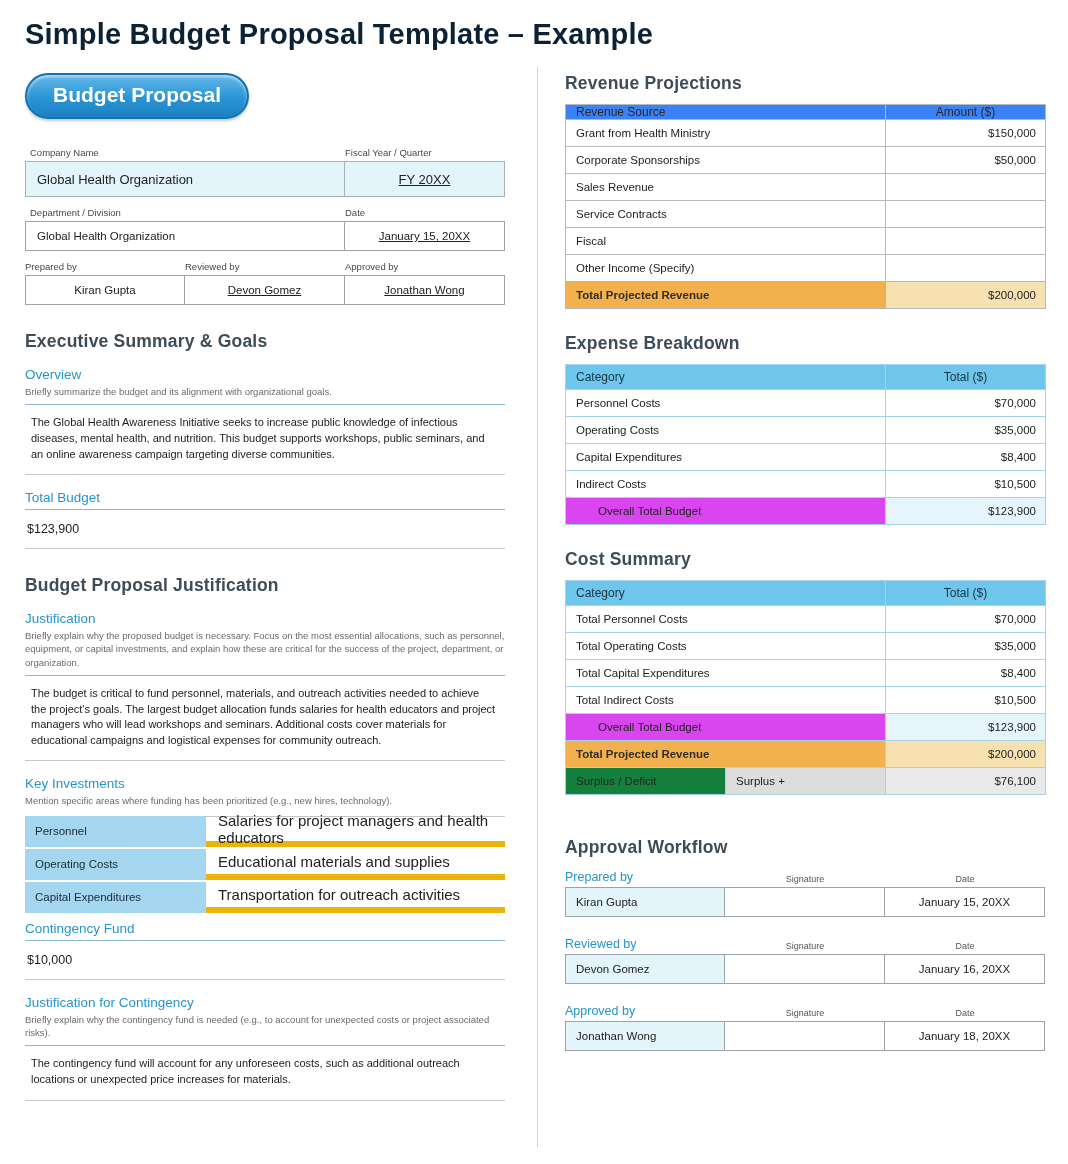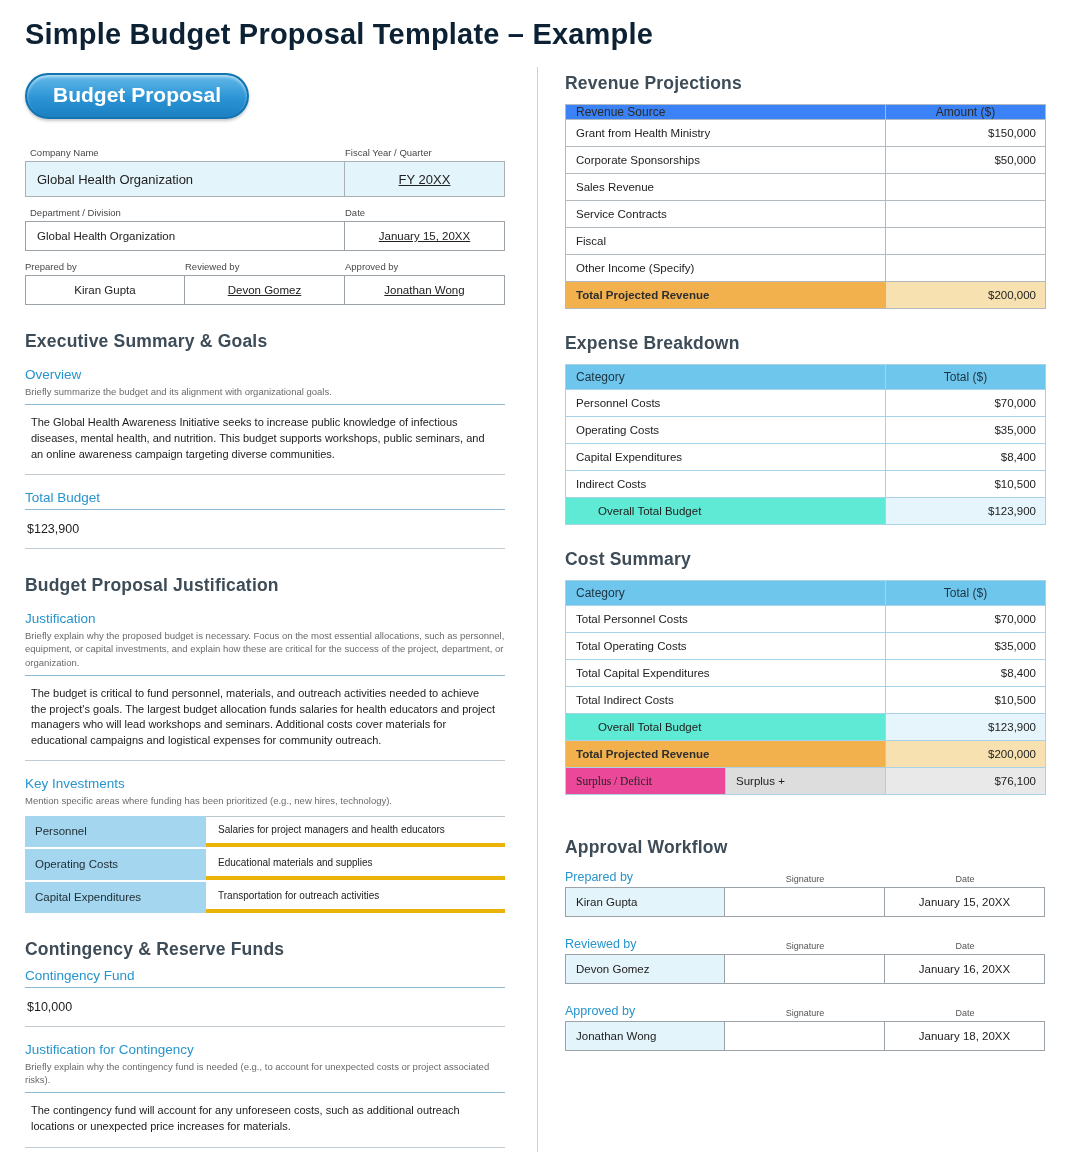--- a/index.html
+++ b/index.html
@@ -39,41 +39,41 @@
   .rule.light { background:#c0cad0; }
   .body-text { font-size:11px; line-height:1.42; color:#1c1c1c; padding:6px 8px 8px 6px; }
   .big-val { font-size:12.5px; color:#1c1c1c; padding:8px 2px; }
 
   
   .ki { margin-top:8px; }
   .ki-row { display:flex; height:31px; }
   .ki-row + .ki-row { margin-top:2px; }
   .ki-cat { width:181px; background:#a4d6ef; display:flex; align-items:center;
             padding:0 10px; font-size:11.5px; color:#1d2b33; }
-  .ki-desc { flex:1; display:flex; align-items:center; padding:0 12px; font-size:10px;
-             border-bottom:4px solid #eab308; }
+  .ki-desc { flex:1; display:flex; align-items:center; padding:0 12px; font-size:15px;
+             border-bottom:6px solid #eab308; }
   .ki-row:first-child .ki-desc { border-top:1px solid #bcc6cb; }
 
   
   .rc-h { font-size:17.5px; color:#3e4c57; margin:6px 0 10px; letter-spacing:.2px; }
   .rc-table { border-collapse:collapse; width:480px; table-layout:fixed; margin-bottom:24px; }
   .rc-table td { font-size:11.5px; padding:0 10px; height:27px; vertical-align:middle; color:#222; }
   .amt { text-align:right; padding-right:9px !important; }
   .th-center { text-align:center; }
   .rev td { border:1px solid #b3babf; }
   .rev .hd { background:#3b82f6; font-size:12px; color:#2a2a2a; height:14px; }
   .rev .total-label { background:#f2b14d; font-weight:bold; color:#2e2e2e; }
   .rev .total-amt { background:#f8e1b0; }
   .blue-t td { border:1px solid #a7d2e8; }
   .blue-t .hd { background:#6fc6ec; color:#1d3340; font-size:12px; height:25px; }
-  .blue-t .sum-label { background:#5eead4;padding-left:32px; }
+  .blue-t .sum-label { background:#d946ef;padding-left:32px; }
   .blue-t .sum-amt { background:#e6f4fb; }
   .blue-t .or-label { background:#f2b14d; font-weight:bold; color:#2e2e2e; }
   .blue-t .or-amt { background:#f8e1b0; }
-  .blue-t .sd-label { background:#ec4899;font-family:Liberation Serif, serif; }
+  .blue-t .sd-label { background:#15803d; }
   .blue-t .sd-mid { background:#dddddd; }
   .blue-t .sd-amt { background:#e9e9e9; }
 
   
   .app-h { margin:42px 0 12px; }
   .app-group { margin-bottom:20px; }
   .app-lbls { display:flex; align-items:flex-end; margin-bottom:3px; }
   .app-role { width:160px; font-size:12.5px; color:#2694cd; }
   .app-small { width:160px; text-align:center; font-size:9px; color:#555; }
   .app-cells { display:flex; }
@@ -161,21 +161,20 @@
           <div class="ki-cat">Operating Costs</div>
           <div class="ki-desc">Educational materials and supplies</div>
         </div>
         <div class="ki-row">
           <div class="ki-cat">Capital Expenditures</div>
           <div class="ki-desc">Transportation for outreach activities</div>
         </div>
       </div>
 
       
-      <h2 class="sec-h">Contingency &amp; Reserve Funds</h2>
       <div class="subhead" style="margin-top:8px">Contingency Fund</div>
       <div class="rule"></div>
       <div class="big-val">$10,000</div>
       <div class="rule light"></div>
 
       <div class="subhead">Justification for Contingency</div>
       <div class="hint">Briefly explain why the contingency fund is needed (e.g., to account for unexpected costs or project associated risks).</div>
       <div class="rule"></div>
       <div class="body-text">The contingency fund will account for any unforeseen costs, such as additional outreach locations or unexpected price increases for materials.</div>
       <div class="rule light"></div>

